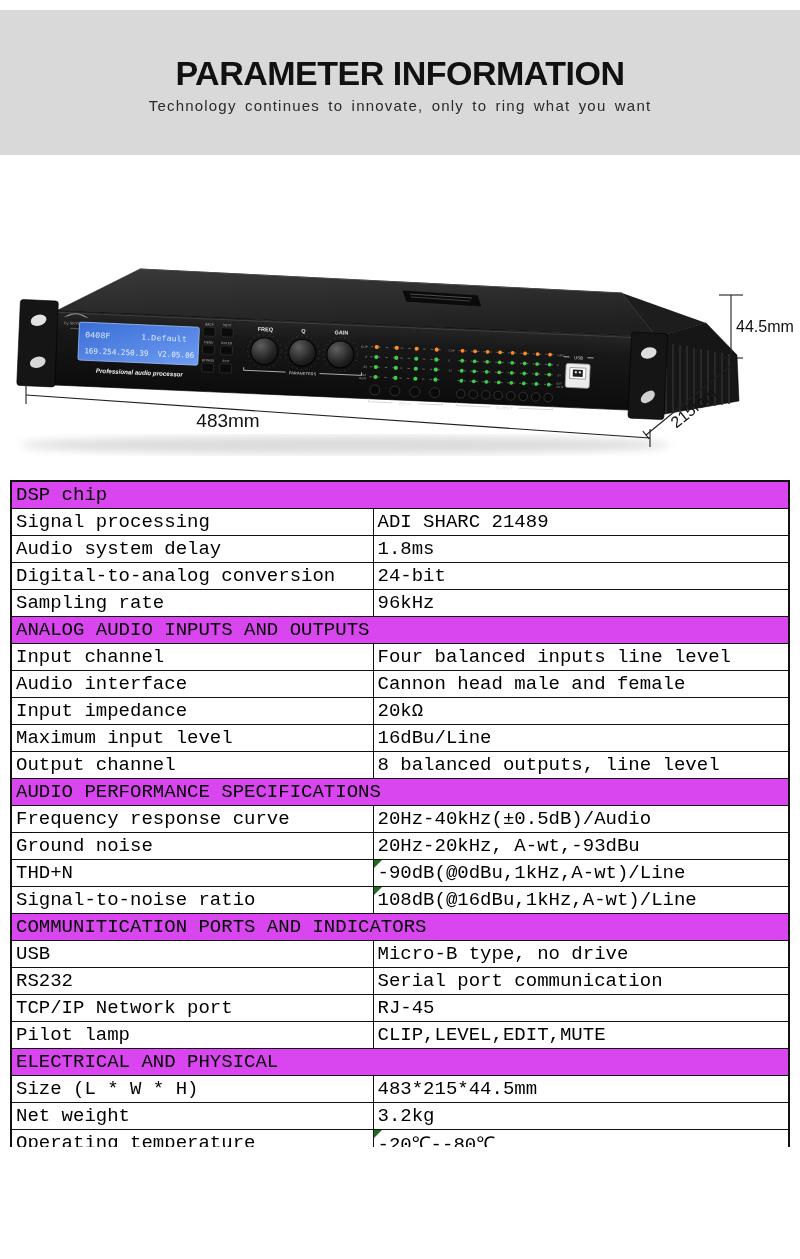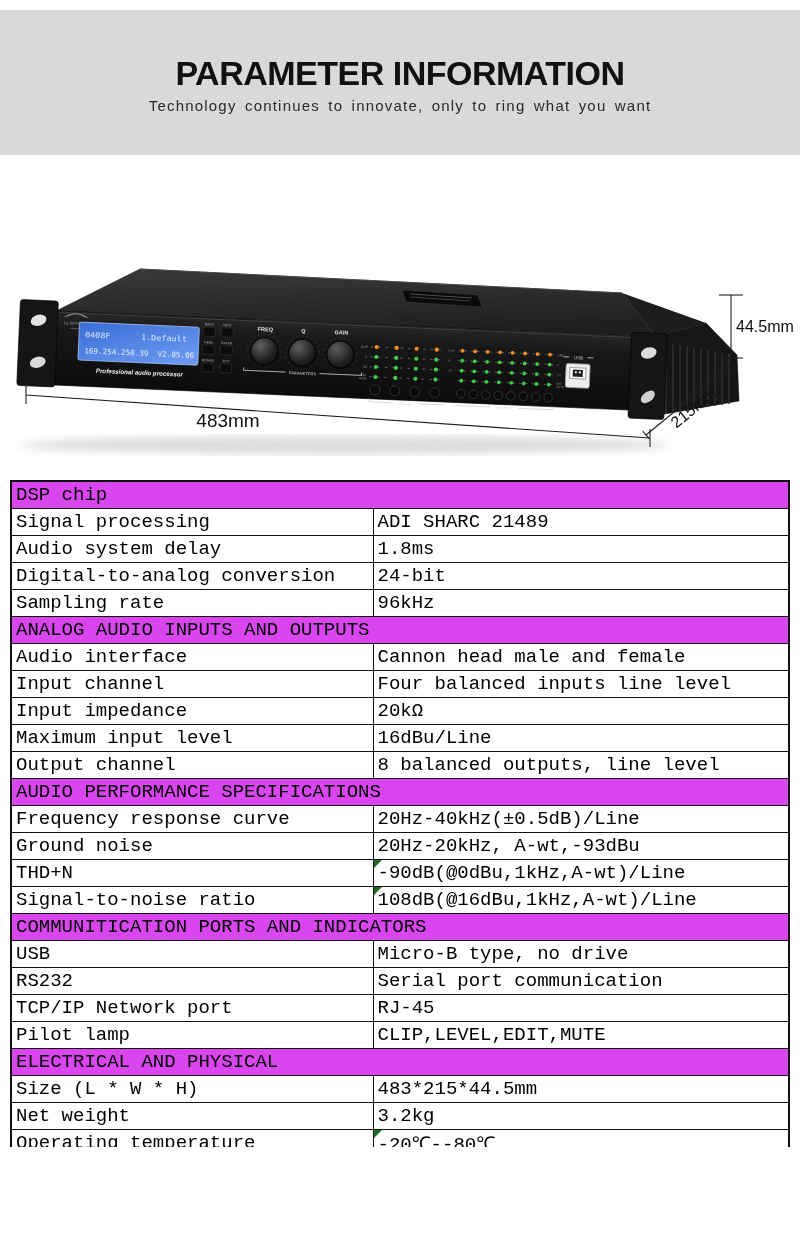--- a/index.html
+++ b/index.html
@@ -290,46 +290,46 @@
           </tr>
         <tr>
             <td>Sampling rate</td>
             <td class="val">96kHz</td>
           </tr>
 
         <tr>
             <td class="sec" colspan="2">ANALOG AUDIO INPUTS AND OUTPUTS</td>
           </tr>
         <tr>
+            <td>Input channel</td>
+            <td class="val">Four balanced inputs line level</td>
+          </tr>
+        <tr>
             <td>Audio interface</td>
             <td class="val">Cannon head male and female</td>
           </tr>
         <tr>
-            <td>Input channel</td>
-            <td class="val">Four balanced inputs line level</td>
-          </tr>
-        <tr>
             <td>Input impedance</td>
             <td class="val">20kΩ</td>
           </tr>
         <tr>
             <td>Maximum input level</td>
             <td class="val">16dBu/Line</td>
           </tr>
         <tr>
             <td>Output channel</td>
             <td class="val">8 balanced outputs, line level</td>
           </tr>
 
         <tr>
             <td class="sec" colspan="2">AUDIO PERFORMANCE SPECIFICATIONS</td>
           </tr>
         <tr>
             <td>Frequency response curve</td>
-            <td class="val">20Hz-40kHz(±0.5dB)/Line</td>
+            <td class="val">20Hz-40kHz(±0.5dB)/Audio</td>
           </tr>
         <tr>
             <td>Ground noise</td>
             <td class="val">20Hz-20kHz, A-wt,-93dBu</td>
           </tr>
         <tr>
             <td>THD+N</td>
             <td class="val note">-90dB(@0dBu,1kHz,A-wt)/Line</td>
           </tr>
         <tr>

